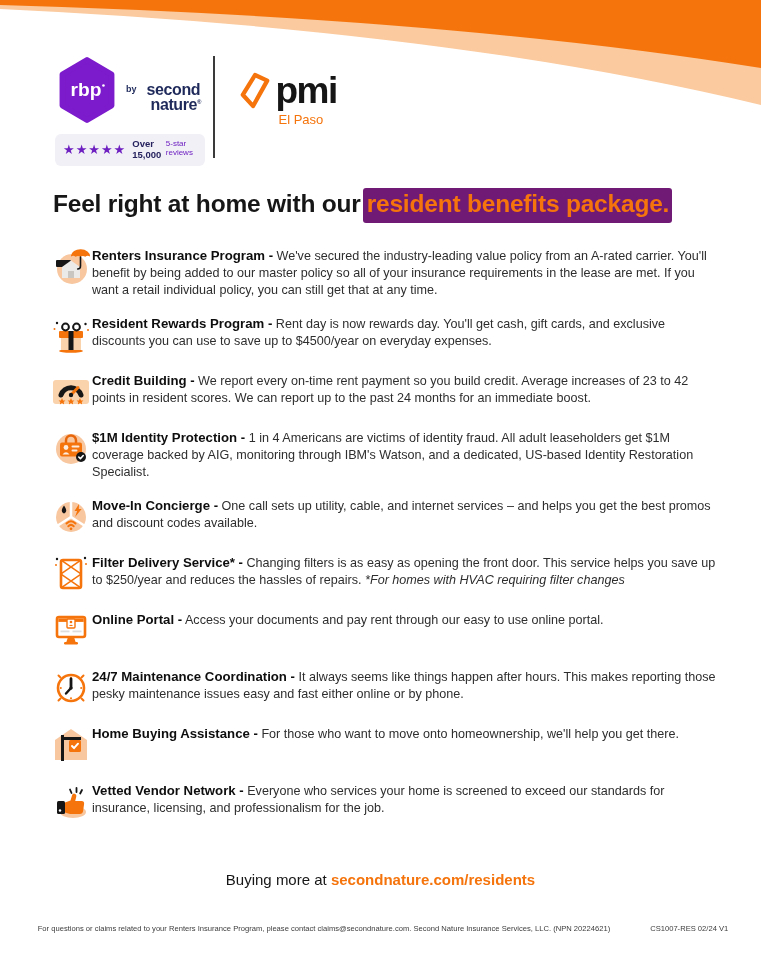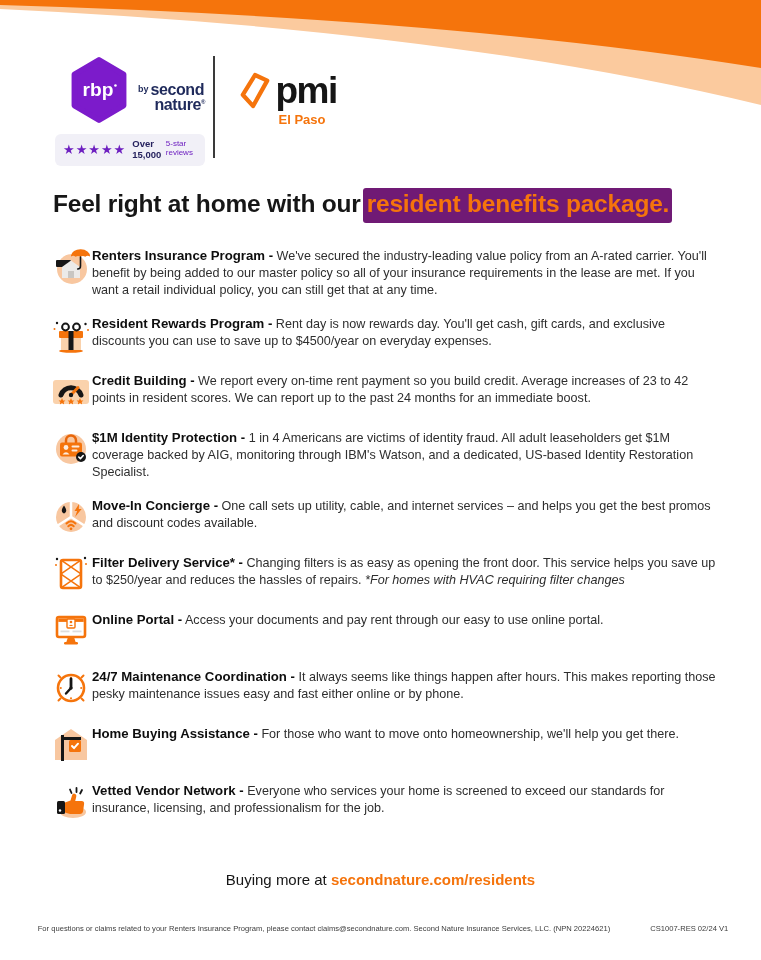--- a/index.html
+++ b/index.html
@@ -3,39 +3,39 @@
 <meta charset="utf-8">
 <style>
   html,body{margin:0;padding:0;background:#fff;}
   .page{position:relative;width:761px;height:960px;background:#fff;overflow:hidden;
         font-family:"Liberation Sans",sans-serif;color:#2e2e2e;}
   .wave{position:absolute;top:0;left:0;width:761px;height:130px;display:block;}
 
   
   .logo-row{position:absolute;top:56px;left:55px;display:flex;align-items:flex-start;}
   .rbp-block{width:150px;}
-  .rbp-mark-row{display:flex;align-items:center;gap:7px;justify-content:flex-end;}
+  .rbp-mark-row{display:flex;align-items:center;gap:7px;}
   .rbp-hex{width:64px;height:68px;flex:none;}
-  .sn-block{display:flex;align-items:flex-start;gap:2px;margin-top:14px;}
+  .sn-block{display:flex;align-items:flex-start;gap:10px;margin-top:14px;}
   .by{font-size:9px;font-weight:700;color:#1f2a5b;margin-top:2px;}
   .sn-words{color:#1f2a5b;font-weight:800;font-size:16px;line-height:0.95;letter-spacing:-0.4px;}
   .sn-words div:last-child{padding-left:4px;}
   .reg{font-size:6px;vertical-align:super;}
   .reviews-badge{margin-top:10px;background:#f1f0f7;border-radius:6px;padding:5px 8px;
                  display:flex;align-items:center;gap:6px;width:fit-content;}
   .stars{color:#6d1fc0;font-size:13px;letter-spacing:1px;font-family:"DejaVu Sans",sans-serif;line-height:1;}
   .rev-text{display:flex;flex-direction:row;line-height:1.15;}
   .rev-line1{font-size:9.5px;font-weight:700;color:#26225e;}
   .rev-line2{font-size:8px;color:#6d1fc0;}
   .logo-divider{width:1.5px;height:102px;background:#3a3a3a;margin:0 24px 0 8px;}
   .pmi-block{padding-top:16px;}
   .pmi-row{display:flex;align-items:flex-start;gap:5px;}
   .pmi-diamond{width:32px;height:38px;}
   .pmi-name{font-size:37px;font-weight:800;color:#161616;letter-spacing:-1.5px;line-height:0.8;margin-top:4px;}
-  .pmi-loc{color:#f5740c;font-size:13px;font-weight:700;margin:2px 0 0 40px;}
+  .pmi-loc{color:#f5740c;font-size:13px;font-weight:400;margin:2px 0 0 40px;}
 
   
   .main-title{position:absolute;top:190px;left:53px;margin:0;font-size:24.5px;font-weight:600;
               color:#161616;letter-spacing:-0.2px;white-space:nowrap;}
   .title-highlight{color:#f5740c;font-weight:800;background:#701a75;border-radius:3px;
                    padding:2px 3px 6px 4px;margin-left:2px;}
 
   
   .benefits{position:absolute;top:246px;left:50px;width:668px;}
   .benefit{display:flex;margin-bottom:15px;align-items:flex-start;}

